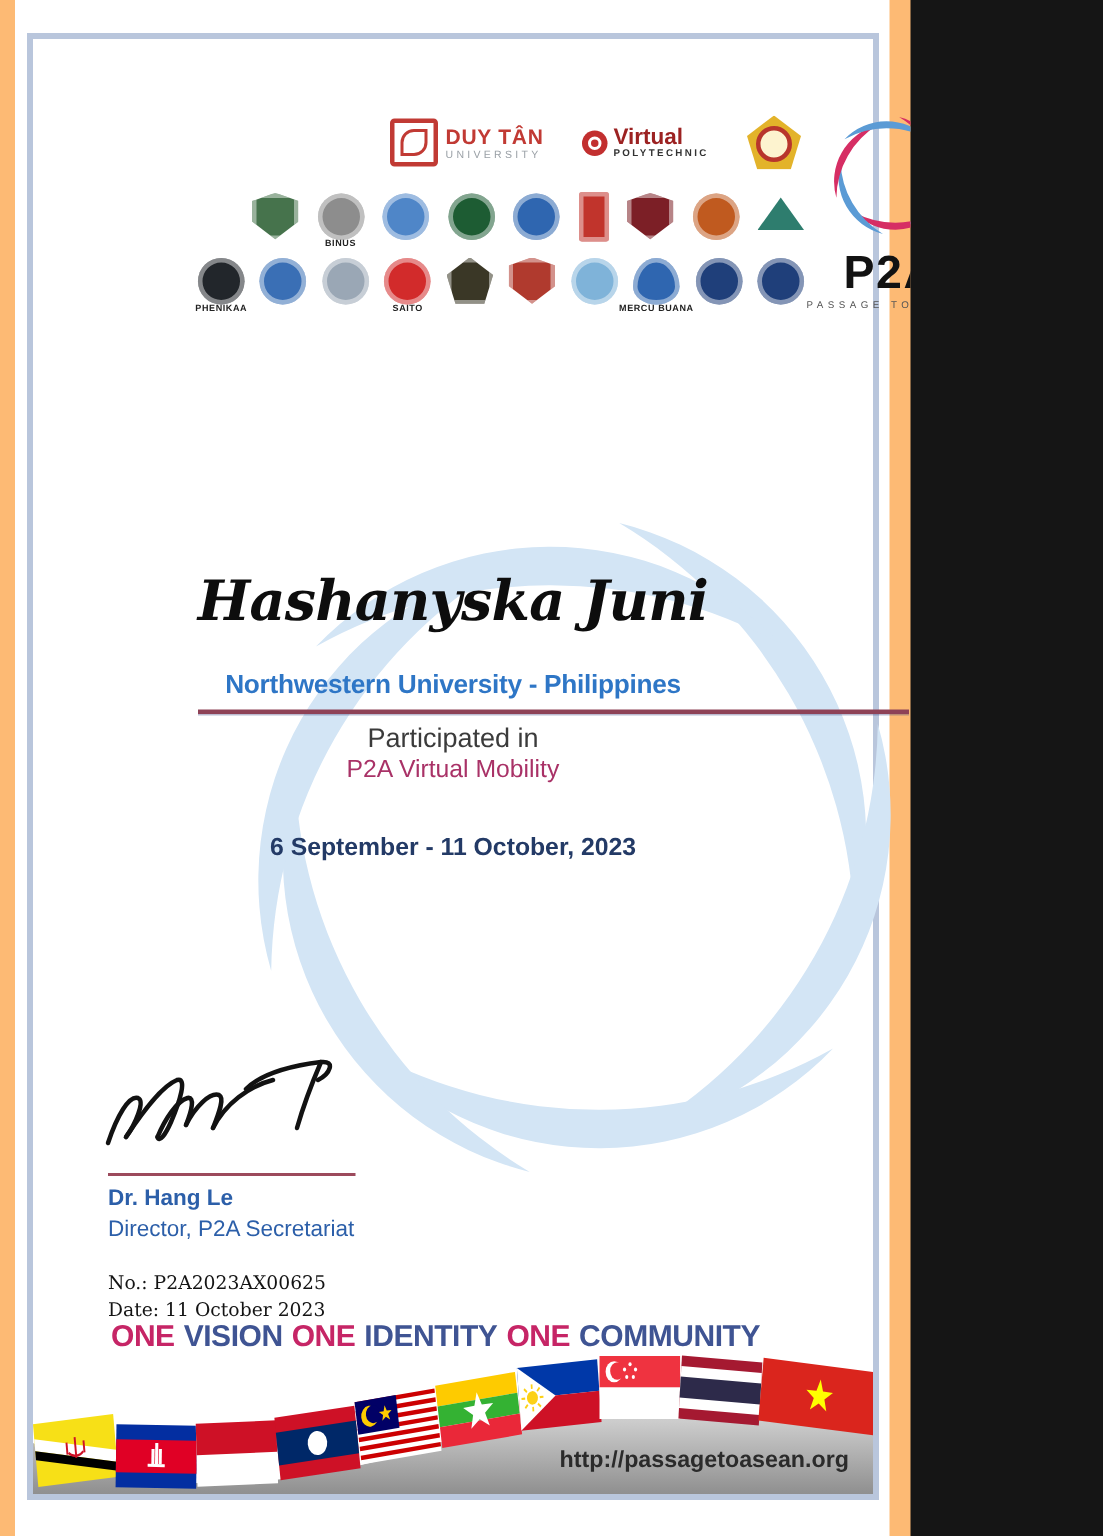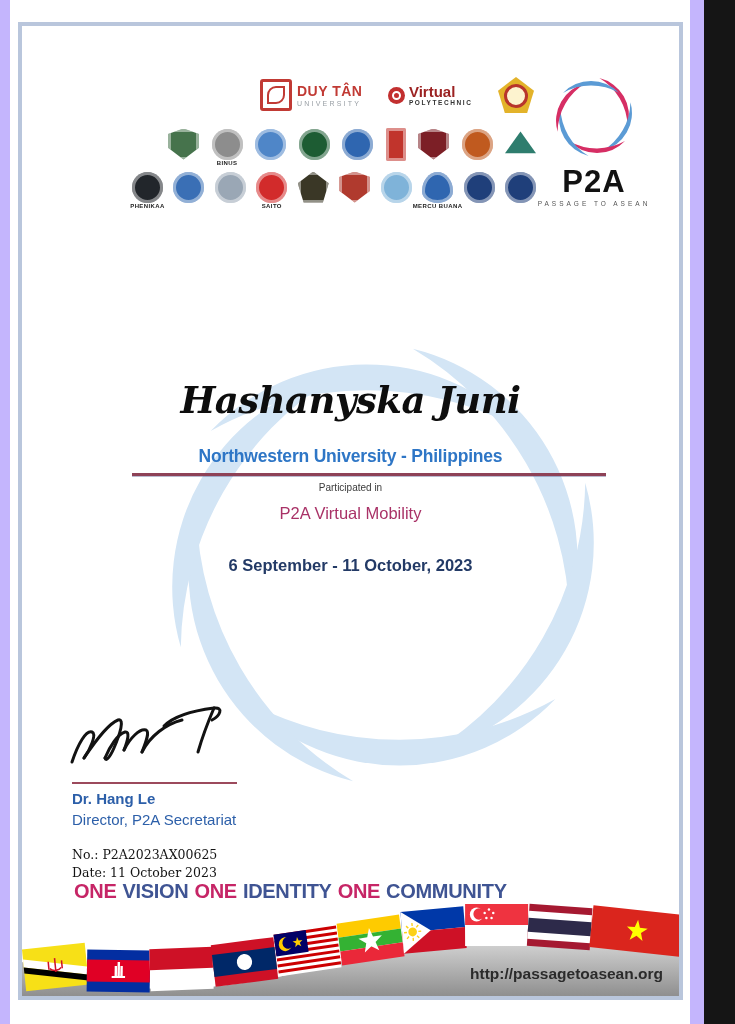--- a/index.html
+++ b/index.html
@@ -1,16 +1,16 @@
 <!DOCTYPE html>
 <html><head>
 <meta charset="utf-8">
 <style>
   html,body{margin:0;padding:0;background:#151515;}
-  .stage{position:relative;width:704px;height:1024px;overflow:hidden;background:#c4b5fd;
+  .stage{position:relative;width:607px;height:1024px;overflow:hidden;background:#fdba74;
          font-family:"Liberation Sans",sans-serif;}
   .paper{position:absolute;left:10px;right:14px;top:0;bottom:0;background:#ffffff;}
   .frame{position:absolute;left:8px;top:22px;right:7px;bottom:24px;border:4px solid #b9c6dc;}
   .content{position:absolute;inset:0;}
 
   
   .row1{position:absolute;left:238px;top:46px;width:274px;height:46px;display:flex;
         align-items:center;justify-content:space-between;z-index:2;}
   .duytan{display:flex;align-items:center;gap:5px;}
   .duytan-box{width:26px;height:26px;border:3px solid #c13a34;border-radius:3px;position:relative;}
@@ -57,21 +57,21 @@
   
   .watermark{position:absolute;left:100px;top:278px;width:522px;height:522px;z-index:0;}
 
   
   .centered{position:absolute;left:0;width:100%;text-align:center;z-index:2;}
   .r-name{top:352px;font-family:"DejaVu Serif",serif;font-style:italic;font-weight:bold;
           font-size:37px;color:#0d0d0d;letter-spacing:-.5px;}
   .r-inst{top:420px;font-size:17.5px;font-weight:bold;color:#2e76c6;letter-spacing:-.2px;}
   .divider{position:absolute;left:110px;top:447px;width:474px;height:3px;background:#8e4257;z-index:2;
            box-shadow:0 1px 0 rgba(60,60,120,.35);}
-  .b-intro{top:456px;font-size:10px;color:#3b3b3b;}
+  .b-intro{top:456px;font-size:18px;color:#3b3b3b;}
   .b-prog{top:478px;font-size:16.5px;font-weight:normal;color:#a93267;}
   .b-course{top:503px;font-size:17px;font-weight:bold;color:#3e78c2;letter-spacing:-.2px;}
   .b-dates{top:530px;font-size:16.5px;font-weight:bold;color:#233a66;}
 
   
   .sig-svg{position:absolute;left:40px;top:676px;width:182px;height:80px;z-index:2;}
   .sig-line{position:absolute;left:50px;top:756px;width:165px;height:2px;background:#9c4a5c;z-index:2;}
   .sig-name{position:absolute;left:50px;top:764px;font-size:15px;font-weight:bold;color:#2c5fa9;z-index:2;}
   .sig-role{position:absolute;left:50px;top:785px;font-size:15px;color:#2c5fa9;z-index:2;text-align:center;}
 

